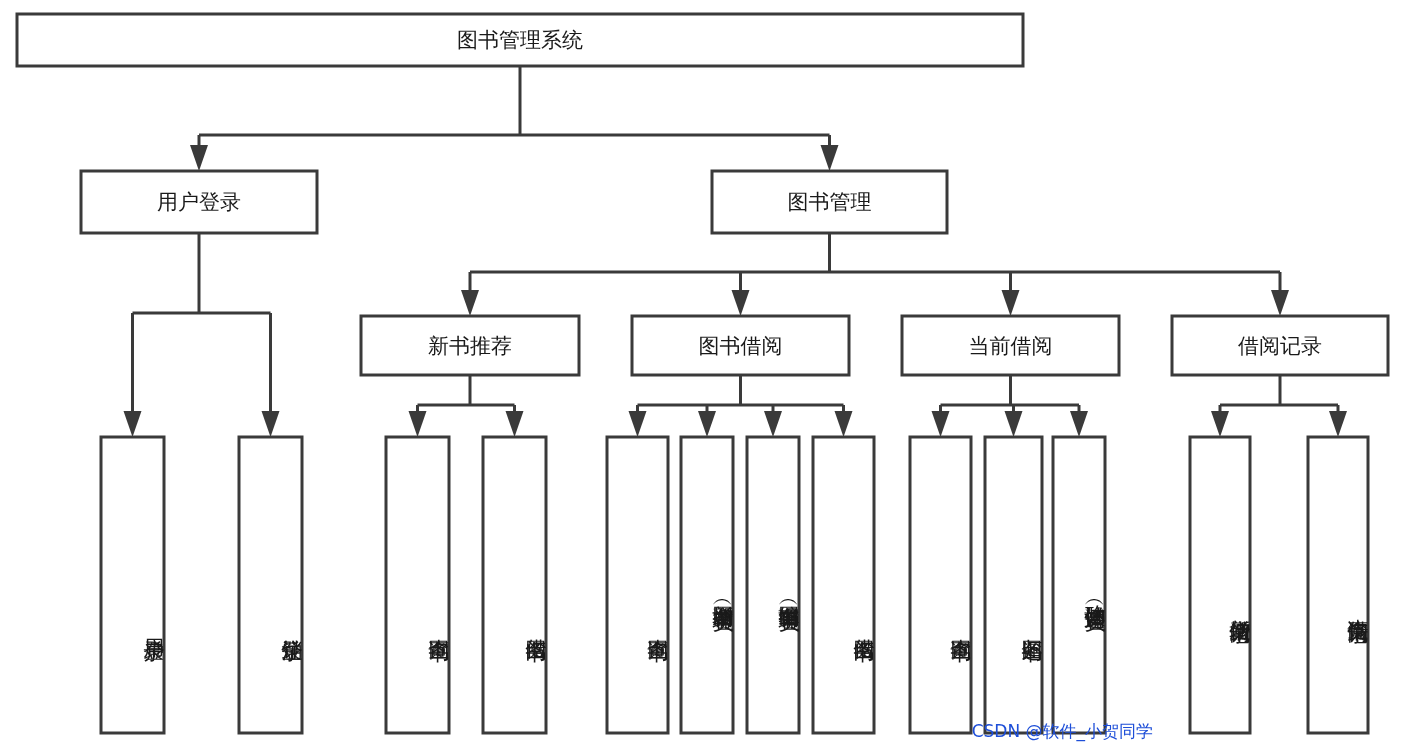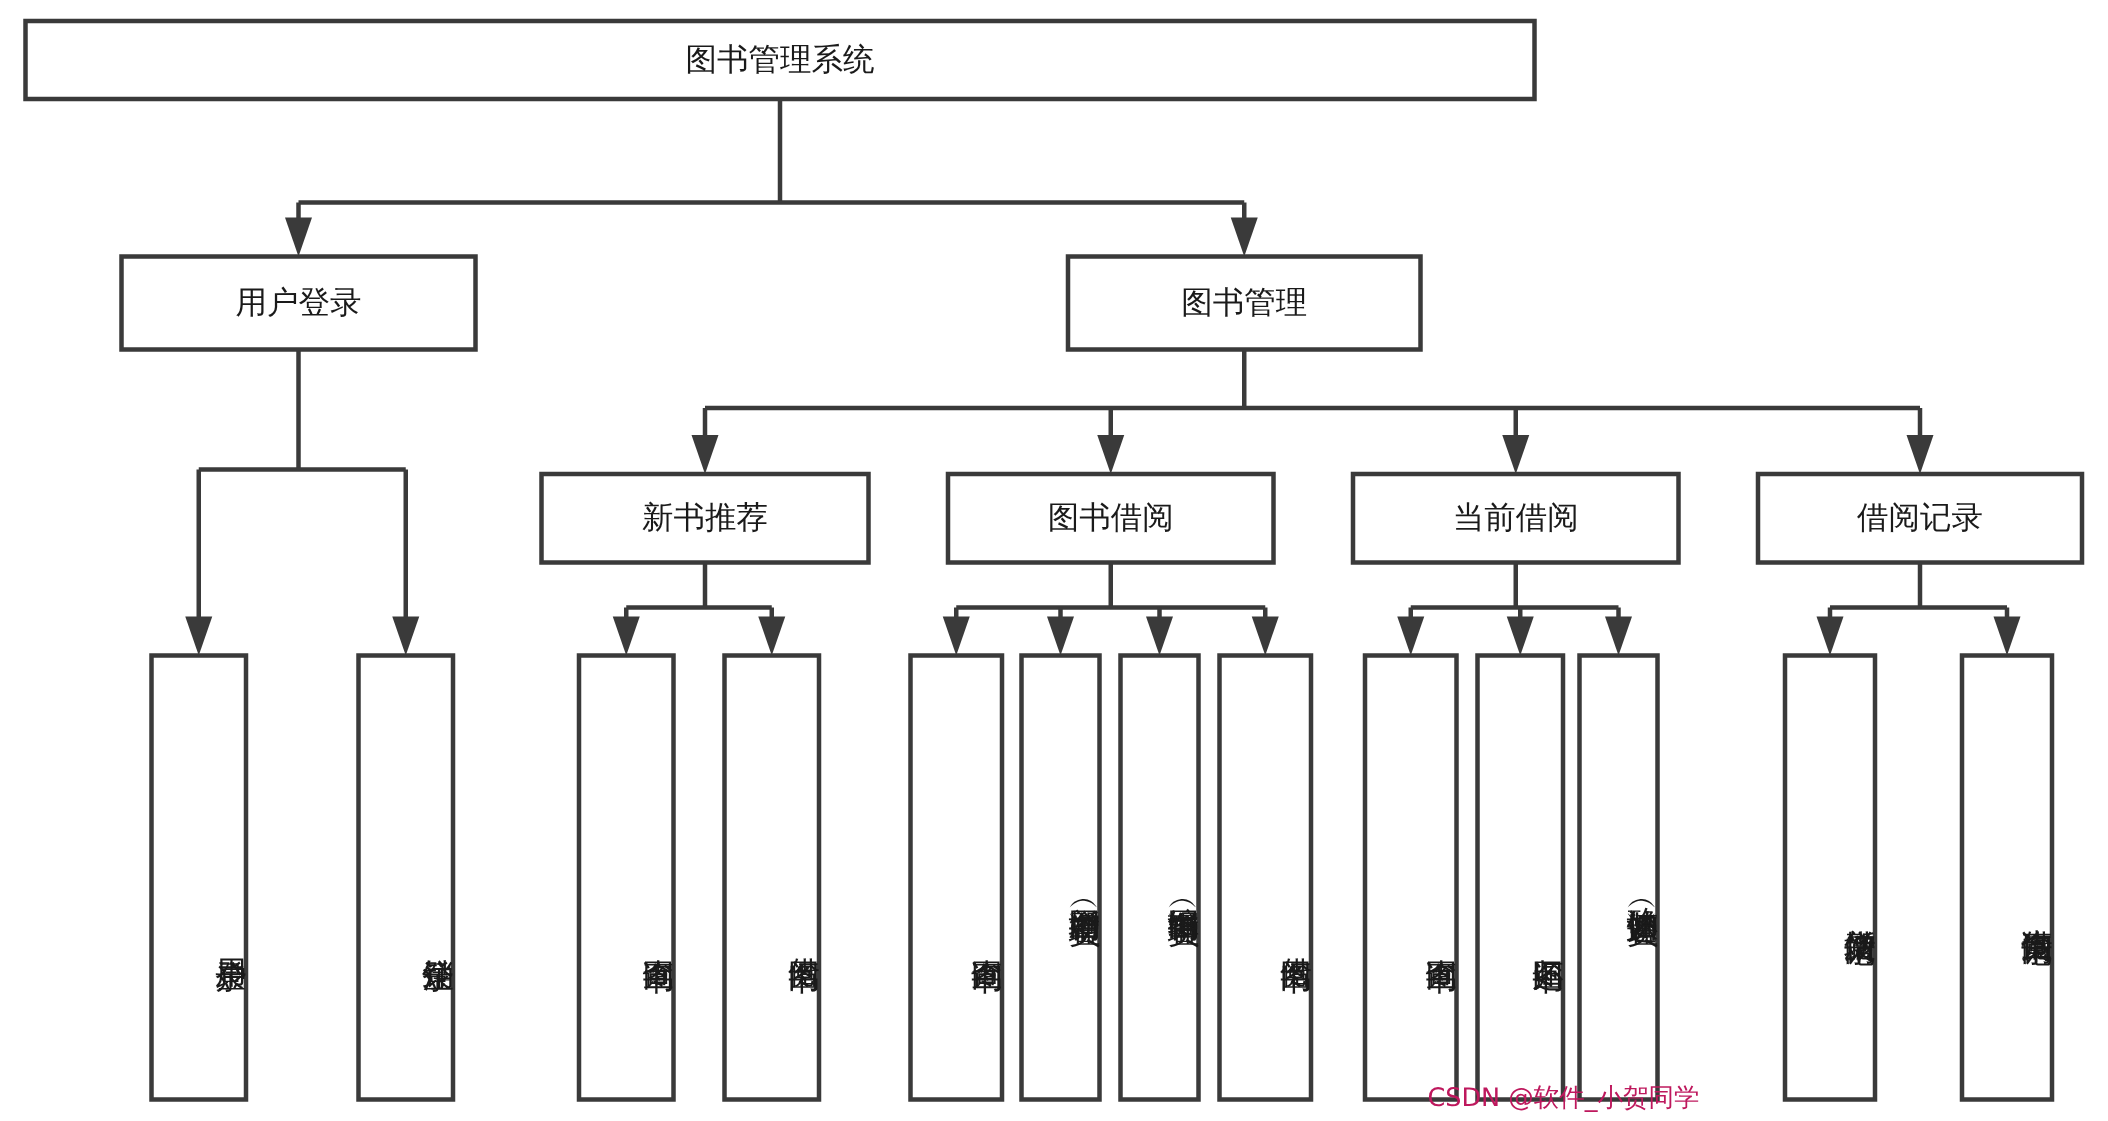--- a/index.html
+++ b/index.html
@@ -11,20 +11,21 @@
     width: 1405px;
     height: 747px;
     font-family: "DejaVu Sans", "Liberation Sans", sans-serif;
     overflow: hidden;
     position: relative;
   }
   #diagram-root {
     position: relative;
     width: 1141px;
     height: 747px;
+    padding-left: 20px;
   }
   svg#flow {
     position: absolute;
     left: 0;
     top: 0;
     width: 1405px;
     height: 747px;
     display: block;
   }
   .node-rect {
@@ -61,21 +62,21 @@
     text-align: left;
     white-space: normal;
     pointer-events: none;
   }
   .watermark {
     position: absolute;
     right: 8px;
     bottom: 4px;
     font-family: "DejaVu Sans", "Liberation Sans", sans-serif;
     font-size: 17px;
-    color: #be185d;
+    color: #1d4ed8;
     white-space: nowrap;
     user-select: none;
   }
 </style>
 </head>
 <body>
 
 <div id="diagram-root">
 
   <svg id="flow" viewBox="0 0 1405 747">

